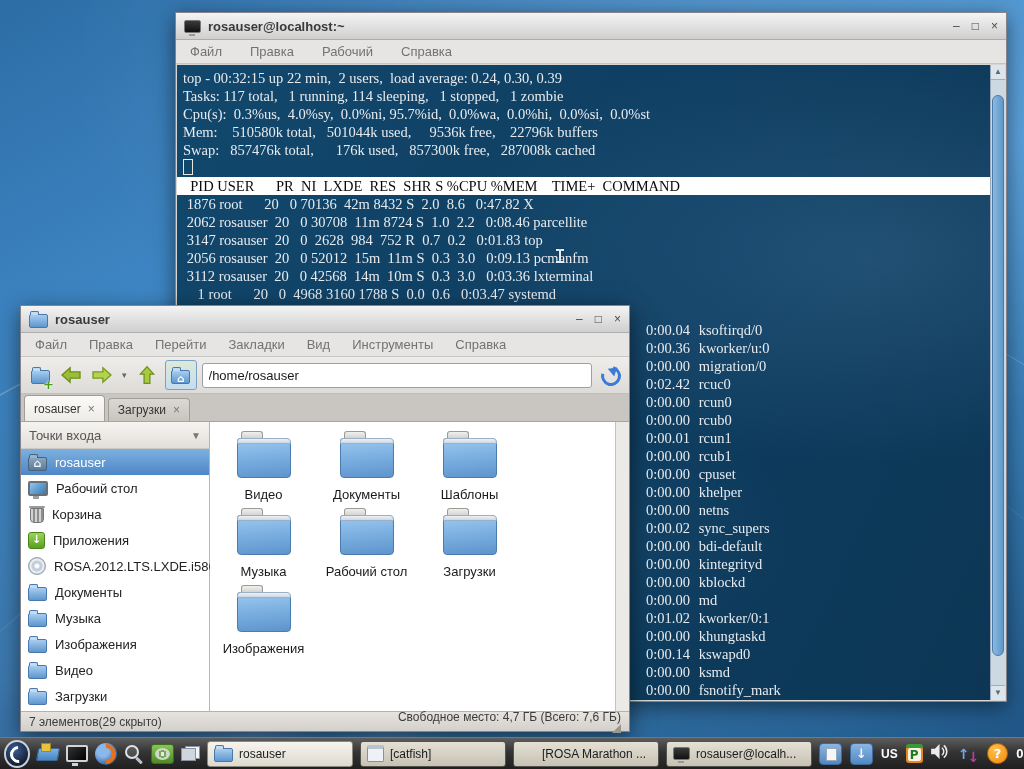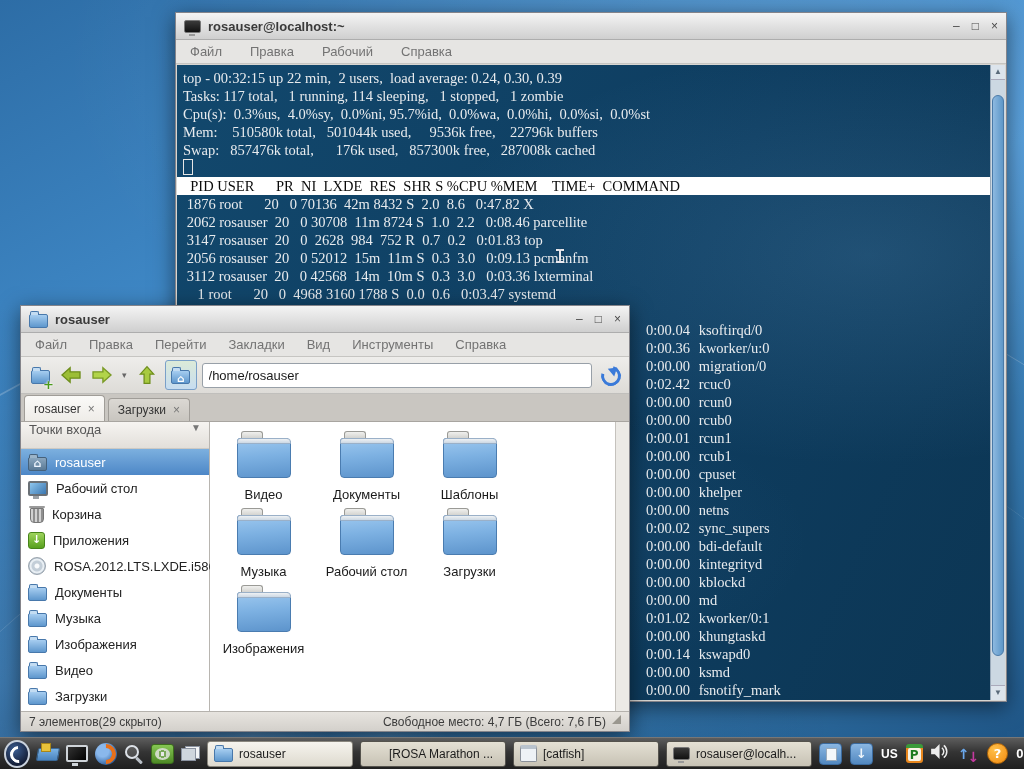--- a/index.html
+++ b/index.html
@@ -58,33 +58,33 @@
   .addressbar{flex:1;height:23px;background:#fff;border:1px solid #98a0a8;border-radius:3px;font-size:13px;color:#1a1a1a;padding:0 6px;font-family:"Liberation Sans",sans-serif;}
   .reload{width:26px;height:26px;position:relative;}
   .reload::before{content:"";position:absolute;left:4px;top:4px;width:14px;height:14px;border:3px solid #3a7ad9;border-radius:50%;border-top-color:transparent;transform:rotate(-30deg);}
   .reload::after{content:"";position:absolute;top:0px;right:2px;border:5px solid transparent;border-bottom:8px solid #3a7ad9;transform:rotate(50deg);}
   .tabbar{height:27px;background:#c9c6c1;display:flex;align-items:flex-end;padding:0 0 0 3px;border-bottom:1px solid #a8a5a0;}
   .tab{height:22px;padding:0 9px;display:flex;align-items:center;gap:7px;font-size:12px;color:#333;background:linear-gradient(#dbd8d3,#c8c5bf);border:1px solid #a09d98;border-bottom:none;border-radius:4px 4px 0 0;margin-right:3px;}
   .tab.active{height:25px;background:linear-gradient(#fbfaf8,#eeece8);}
   .tab-close{color:#777;font-size:12px;line-height:1;}
   .fm-main{flex:1;display:flex;min-height:0;background:#fff;}
   .sidebar{width:188px;border-right:1px solid #b8b5b0;display:flex;flex-direction:column;font-size:13px;background:#fff;}
-  .side-header{height:26px;background:linear-gradient(#f6f4f1,#e2dfda);border-bottom:1px solid #ccc9c4;display:flex;align-items:flex-start;padding:0 8px;color:#555;}
+  .side-header{height:26px;background:linear-gradient(#f6f4f1,#e2dfda);border-bottom:1px solid #ccc9c4;display:flex;align-items:center;padding:0 8px;color:#555;}
   .side-caret{margin-left:auto;color:#777;font-size:10px;}
   .side-item{height:26px;display:flex;align-items:center;gap:8px;padding:0 7px;color:#222;}
   .side-item.selected{background:linear-gradient(#7cb0df,#4d87c7);color:#fff;}
   .sicon{flex:none;}
   .files{flex:1;position:relative;background:#fff;min-width:0;}
   .files-grid{position:absolute;inset:0 13px 0 0;display:grid;grid-template-columns:repeat(3,103px);grid-auto-rows:77px;padding:12px 0 0 2px;}
   .file-cell{display:flex;flex-direction:column;align-items:center;padding-top:4px;}
   .file-label{margin-top:9px;font-size:13px;color:#1a1a1a;white-space:nowrap;}
   .files-scroll{position:absolute;top:0;right:0;bottom:0;width:13px;background:#eceae6;border-left:1px solid #c5c2bd;}
   .statusbar{height:19px;background:linear-gradient(#e7e4df,#d3d0cb);border-top:1px solid #b5b2ad;display:flex;align-items:center;justify-content:space-between;font-size:12px;color:#3c3c3c;padding:0 8px;}
   .grip{width:0;height:0;border-left:9px solid transparent;border-bottom:9px solid #9a978f;margin-left:6px;}
-  .status-right{display:flex;align-items:flex-start;}
+  .status-right{display:flex;align-items:flex-end;flex-direction:column;}
 
   
   .icon-folder,.ti-folder,.tb-folder-icon{width:17px;height:12px;background:linear-gradient(#a6cdf0,#5e97cd);border:1px solid #4878ab;border-radius:2px;position:relative;flex:none;margin-top:3px;}
   .icon-folder::before,.ti-folder::before,.tb-folder-icon::before{content:"";position:absolute;top:-4px;left:0;width:7px;height:3px;background:#c3dcf2;border:1px solid #4878ab;border-bottom:none;border-radius:2px 2px 0 0;}
   .icon-home{width:17px;height:12px;background:linear-gradient(#8aa6be,#5a7a96);border:1px solid #46627c;border-radius:2px;position:relative;flex:none;margin-top:3px;}
   .icon-home::before{content:"";position:absolute;top:-4px;left:0;width:7px;height:3px;background:#9cb4c8;border:1px solid #46627c;border-bottom:none;border-radius:2px 2px 0 0;}
   .icon-home::after{content:"⌂";position:absolute;left:0;right:0;top:-1px;color:#eef6ff;font:bold 11px/13px "DejaVu Sans",sans-serif;text-align:center;}
   .icon-desktop{width:16px;height:11px;border:2px solid #6a7076;border-radius:2px;background:linear-gradient(135deg,#8ec6ee,#3a76b0);position:relative;flex:none;margin-top:1px;}
   .icon-desktop::after{content:"";position:absolute;left:3px;bottom:-5px;width:6px;height:3px;background:#9aa0a6;}
   .icon-trash{width:12px;height:13px;background:repeating-linear-gradient(90deg,#d2d2d2 0 2px,#8f8f8f 2px 4px);border:1px solid #777;border-radius:1px 1px 4px 4px;position:relative;flex:none;margin:3px 0 0 2px;}
@@ -401,26 +401,26 @@
         <span class="icon-pager"></span>
       </span>
 
     <span style="display:flex;gap:7px;">
 
     <span class="task-btn active">
         <span class="ticon ti-folder"></span>
         <span class="task-label">rosauser</span>
       </span>
         <span class="task-btn">
+        <span class="ticon ti-window"></span>
+        <span class="task-label">[catfish]</span>
+      </span>
+        <span class="task-btn">
         <span class="ticon ti-firefox"></span>
         <span class="task-label">[ROSA Marathon ...</span>
-      </span>
-        <span class="task-btn">
-        <span class="ticon ti-window"></span>
-        <span class="task-label">[catfish]</span>
       </span>
         <span class="task-btn">
         <span class="ticon ti-terminal"></span>
         <span class="task-label">rosauser@localh...</span>
       </span>
       </span>
 
     <span class="tray">
       <span class="stackfolder doc"></span>
       <span class="stackfolder down"></span>

